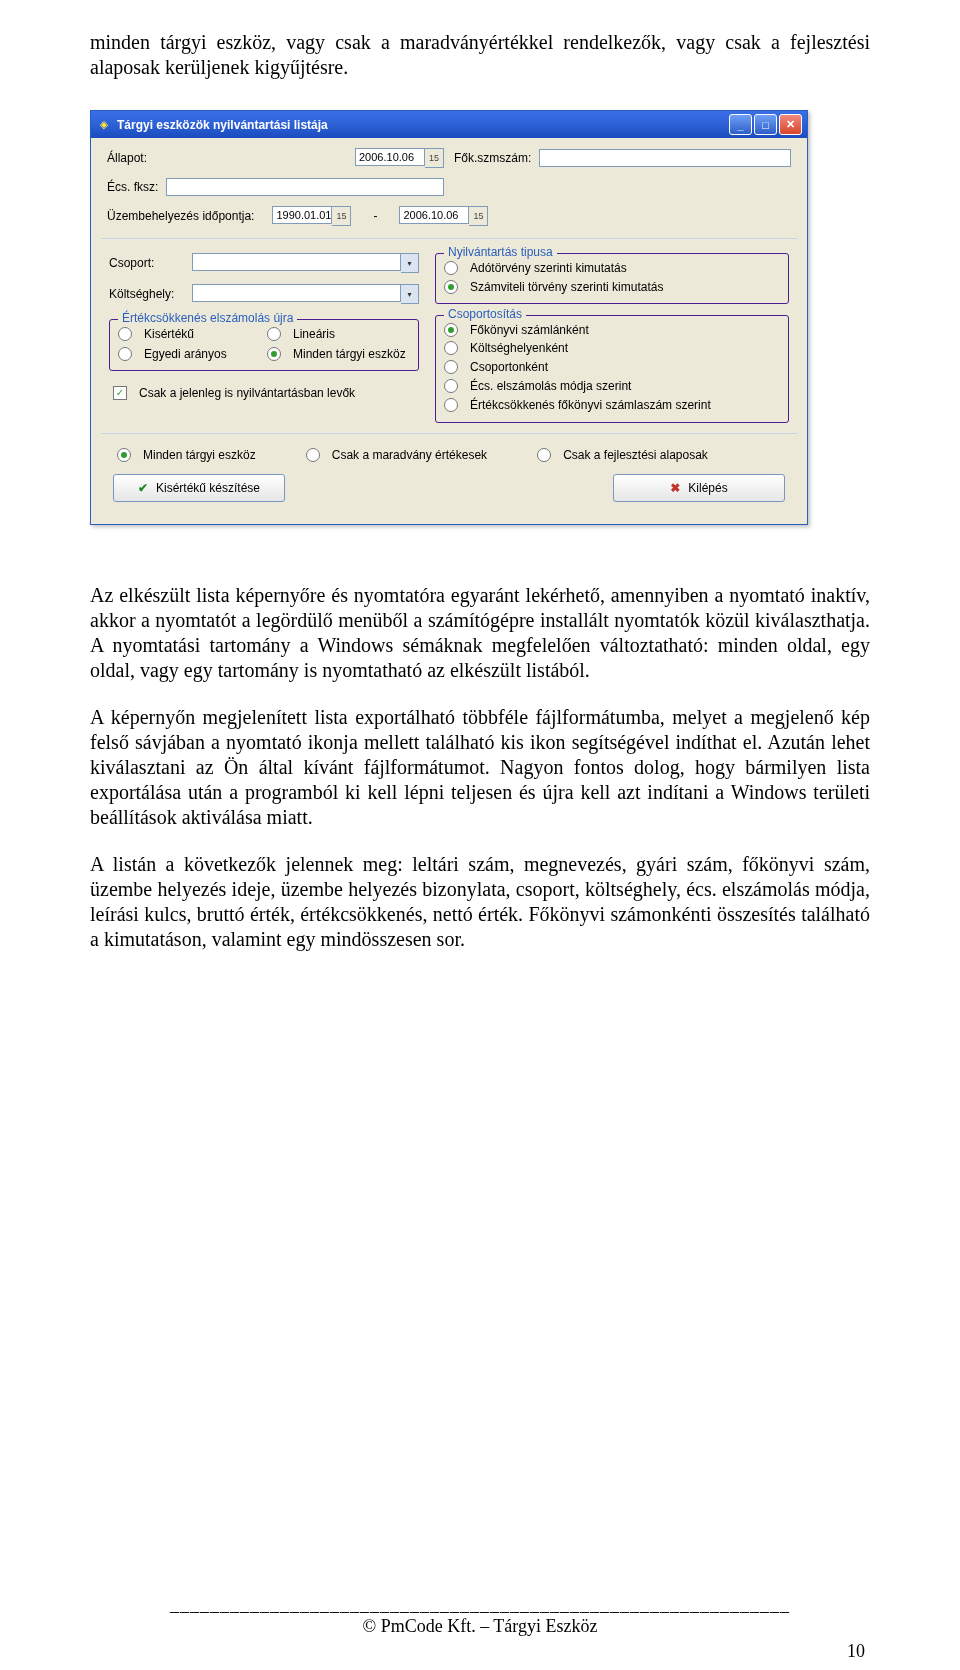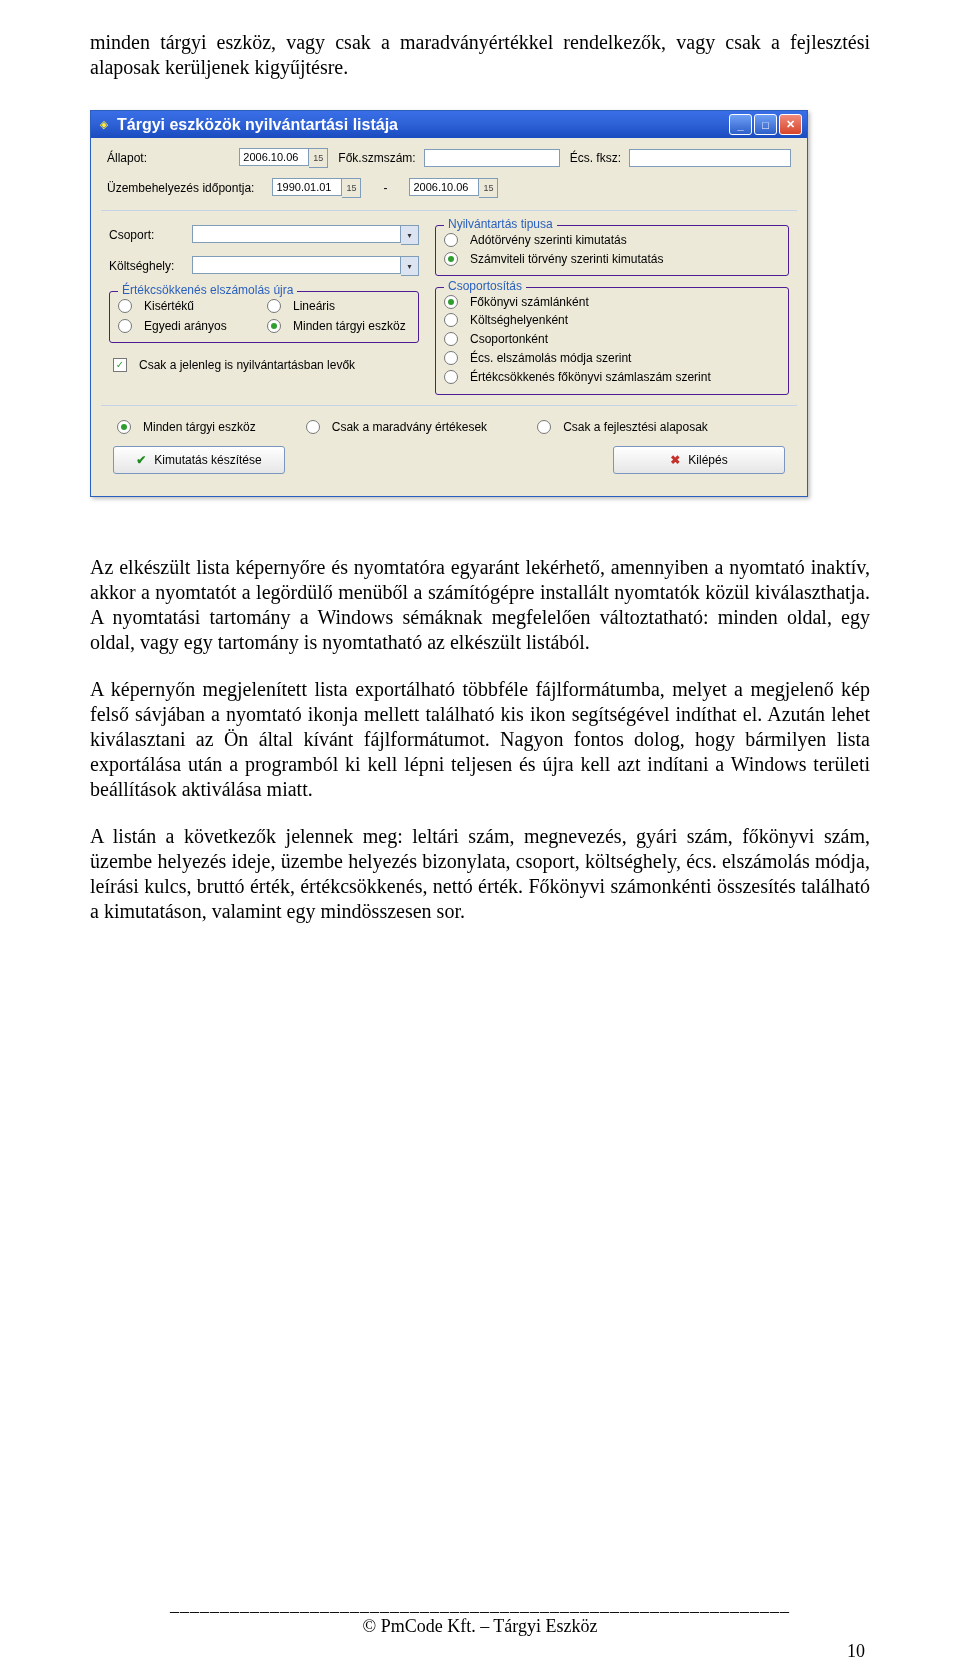--- a/index.html
+++ b/index.html
@@ -2,21 +2,21 @@
 <html><head>
 <meta charset="utf-8">
 <style>
 html,body{margin:0;padding:0;background:#fff;font-family:"Times New Roman",Times,serif;color:#000}
 .page{width:960px;min-height:1670px;margin:12px auto;padding:18px 90px 20px 90px;box-sizing:border-box;position:relative}
 .para{font-size:20px;line-height:1.25;text-align:justify;margin:0 0 22px}
 
 .sshot{width:716px;margin:30px 0 58px;font-family:Tahoma,Arial,sans-serif;font-size:12px;color:#000;border:1px solid #2a5fbd;box-shadow:2px 2px 4px rgba(0,0,0,.25);background:#ece9d8}
 .titlebar{display:flex;align-items:center;height:27px;background:linear-gradient(#3a6ee7,#2f63d8 45%,#1a4bbf);padding:0 5px;color:#fff}
 .titlebar .ticon{width:16px;height:16px;display:flex;align-items:center;justify-content:center;margin-right:5px;font-size:11px;color:#ffeb3b}
-.titlebar .ttitle{flex:1;font-weight:bold;font-size:16px;white-space:nowrap;overflow:hidden}
+.titlebar .ttitle{flex:1;font-weight:bold;font-size:12px;white-space:nowrap;overflow:hidden}
 .winbtn{width:21px;height:19px;margin-left:2px;border:1px solid #fff;border-radius:3px;display:flex;align-items:center;justify-content:center;font-size:11px;font-weight:bold;color:#fff;background:linear-gradient(#6fa0f6,#2d5fc9)}
 .winbtn.close{background:linear-gradient(#f08b7d,#d7452a)}
 .winbody{padding:10px 10px 10px 10px}
 .row{display:flex;align-items:center;gap:8px}
 .lbl{font-size:12px;color:#000;white-space:nowrap}
 .input{height:18px;border:1px solid #7f9db9;background:#fff;box-sizing:border-box;padding:1px 3px;font-size:11px;display:flex;align-items:center}
 .datebtn{width:18px;height:18px;border:1px solid #7f9db9;border-left:none;background:#ece9d8;display:flex;align-items:center;justify-content:center;font-size:9px;color:#444}
 .datefield{display:flex}
 .combo{display:flex}
 .combo .cbtn{width:17px;height:18px;border:1px solid #7f9db9;border-left:none;background:#dbe4f0;display:flex;align-items:center;justify-content:center;font-size:8px;color:#333}
@@ -24,21 +24,21 @@
 .fieldset .legend{position:absolute;top:-9px;left:8px;background:#ece9d8;padding:0 4px;font-size:12px;color:#2a5fbd}
 .radio,.check{display:inline-flex;align-items:center;gap:12px;font-size:12px;margin:2px 0}
 .rbox{width:12px;height:12px;border:1px solid #777;border-radius:50%;background:#fff;display:flex;align-items:center;justify-content:center}
 .rbox .dot{width:6px;height:6px;border-radius:50%;background:#2f9e2f}
 .cbox{width:12px;height:12px;border:1px solid #777;background:#fff;display:flex;align-items:center;justify-content:center;font-size:10px;color:#2f9e2f;line-height:1}
 .btnbar{display:flex;justify-content:space-between;padding:8px 12px 12px}
 .pushbtn{min-width:170px;height:26px;border:1px solid #7a96bf;border-radius:3px;background:linear-gradient(#fff,#e6e6e6);display:flex;align-items:center;justify-content:center;gap:8px;font-size:12px}
 .ico-check{color:#1f8a1f;font-weight:bold}
 .ico-x{color:#c4322b;font-weight:bold}
 
-.grid-top{display:grid;grid-template-columns:1fr 1fr 1fr;gap:10px;padding:0 6px}
+.grid-top{display:grid;grid-template-columns:1fr 1fr;gap:10px;padding:0 6px}
 .grid-main{display:grid;grid-template-columns:310px 1fr;gap:16px;padding:8px 8px 4px}
 .stack{display:flex;flex-direction:column;gap:5px}
 .rad-row{display:grid;grid-template-columns:1fr 1fr;gap:2px 6px}
 .rule{height:1px;background:#c6d4ea;margin:6px 0}
 .bottom-radio{display:flex;gap:50px;padding:6px 16px 2px}
 
 .footer{position:absolute;left:90px;right:90px;bottom:45px;text-align:center;font-size:18px}
 .footer .line{letter-spacing:1px}
 .pagenum{position:absolute;right:95px;bottom:20px;font-size:18px}
 </style>
@@ -76,21 +76,21 @@
         </div>
         <div class="row">
           <span class="lbl">Écs. fksz:</span>
           <span class="input" style="flex:1"></span>
         </div>
       </div>
 
       <div class="row" style="padding:10px 6px 6px">
         <span class="lbl">Üzembehelyezés időpontja:</span>
         <div class="datefield" style="margin-left:10px">
-          <span class="input" style="width:70px">1990.01.01</span>
+          <span class="input" style="width:60px">1990.01.01</span>
           <span class="datebtn">
               <span>15</span>
             </span>
         </div>
         <span class="lbl" style="padding:0 14px">-</span>
         <div class="datefield">
           <span class="input" style="width:70px">2006.10.06</span>
           <span class="datebtn">
               <span>15</span>
             </span>
@@ -208,21 +208,21 @@
           </label>
         <label class="radio">
             <span class="rbox"></span>
             <span>Csak a fejlesztési alaposak</span>
           </label>
       </div>
 
       <div class="btnbar">
         <div class="pushbtn">
           <span class="ico-check">✔</span>
-          <span>Kimutatás készítése</span>
+          <span>Kisértékű készítése</span>
         </div>
         <div class="pushbtn">
           <span class="ico-x">✖</span>
           <span>Kilépés</span>
         </div>
       </div>
 
     </div>
   </div>
 

